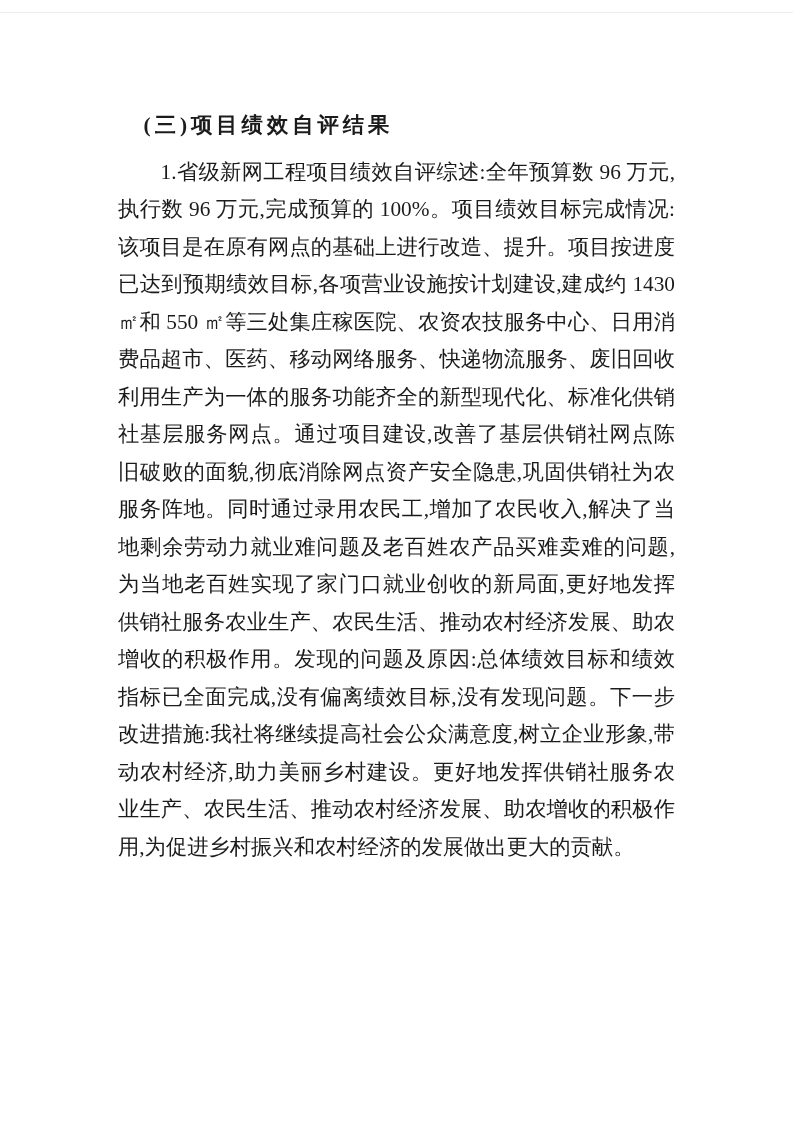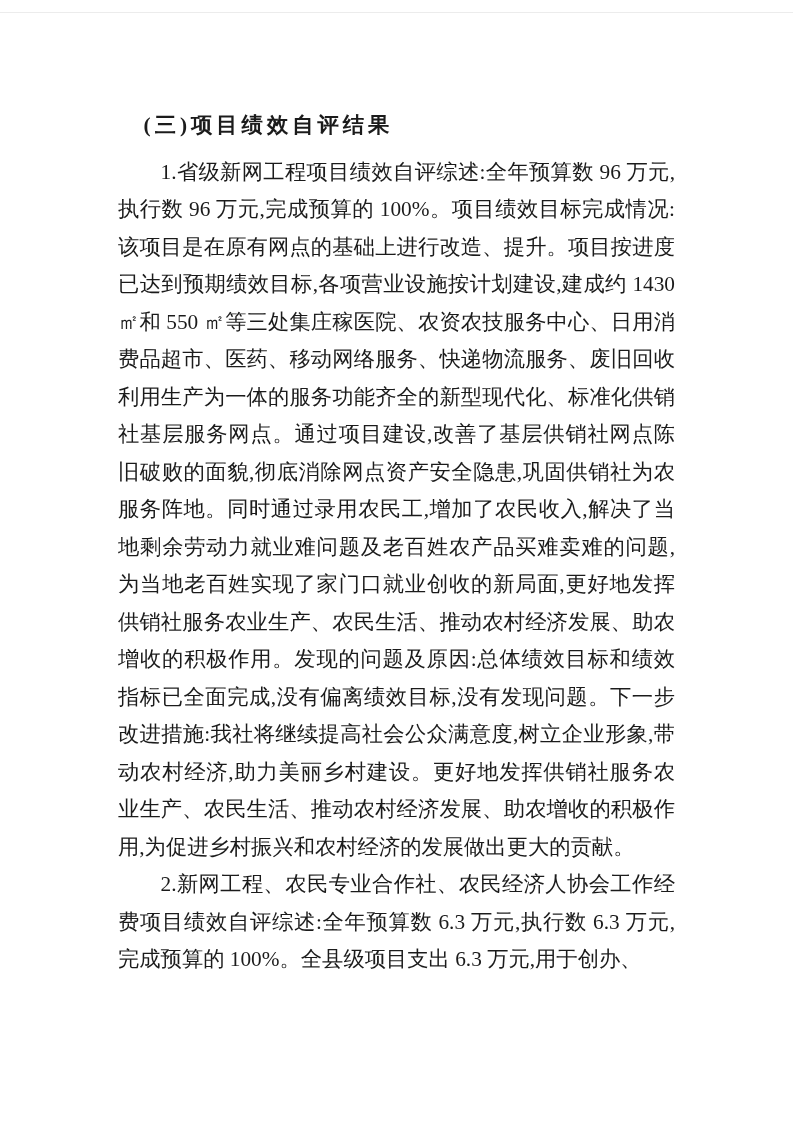--- a/index.html
+++ b/index.html
@@ -36,14 +36,13 @@
     text-align: justify;
     text-justify: inter-ideograph;
   }
 </style>
 </head>
 <body>
 
 <div class="page">
   <h2 class="heading">(三)项目绩效自评结果</h2>
   <p class="para">1.省级新网工程项目绩效自评综述:全年预算数 96 万元,执行数 96 万元,完成预算的 100%。项目绩效目标完成情况:该项目是在原有网点的基础上进行改造、提升。项目按进度已达到预期绩效目标,各项营业设施按计划建设,建成约 1430 ㎡和 550 ㎡等三处集庄稼医院、农资农技服务中心、日用消费品超市、医药、移动网络服务、快递物流服务、废旧回收利用生产为一体的服务功能齐全的新型现代化、标准化供销社基层服务网点。通过项目建设,改善了基层供销社网点陈旧破败的面貌,彻底消除网点资产安全隐患,巩固供销社为农服务阵地。同时通过录用农民工,增加了农民收入,解决了当地剩余劳动力就业难问题及老百姓农产品买难卖难的问题,为当地老百姓实现了家门口就业创收的新局面,更好地发挥供销社服务农业生产、农民生活、推动农村经济发展、助农增收的积极作用。发现的问题及原因:总体绩效目标和绩效指标已全面完成,没有偏离绩效目标,没有发现问题。下一步改进措施:我社将继续提高社会公众满意度,树立企业形象,带动农村经济,助力美丽乡村建设。更好地发挥供销社服务农业生产、农民生活、推动农村经济发展、助农增收的积极作用,为促进乡村振兴和农村经济的发展做出更大的贡献。</p>
-  <p class="para">2.新网工程、农民专业合作社、农民经济人协会工作经费项目绩效自评综述:全年预算数 6.3 万元,执行数 6.3 万元,完成预算的 100%。全县级项目支出 6.3 万元,用于创办、</p>
 </div>
 
 </body></html>

